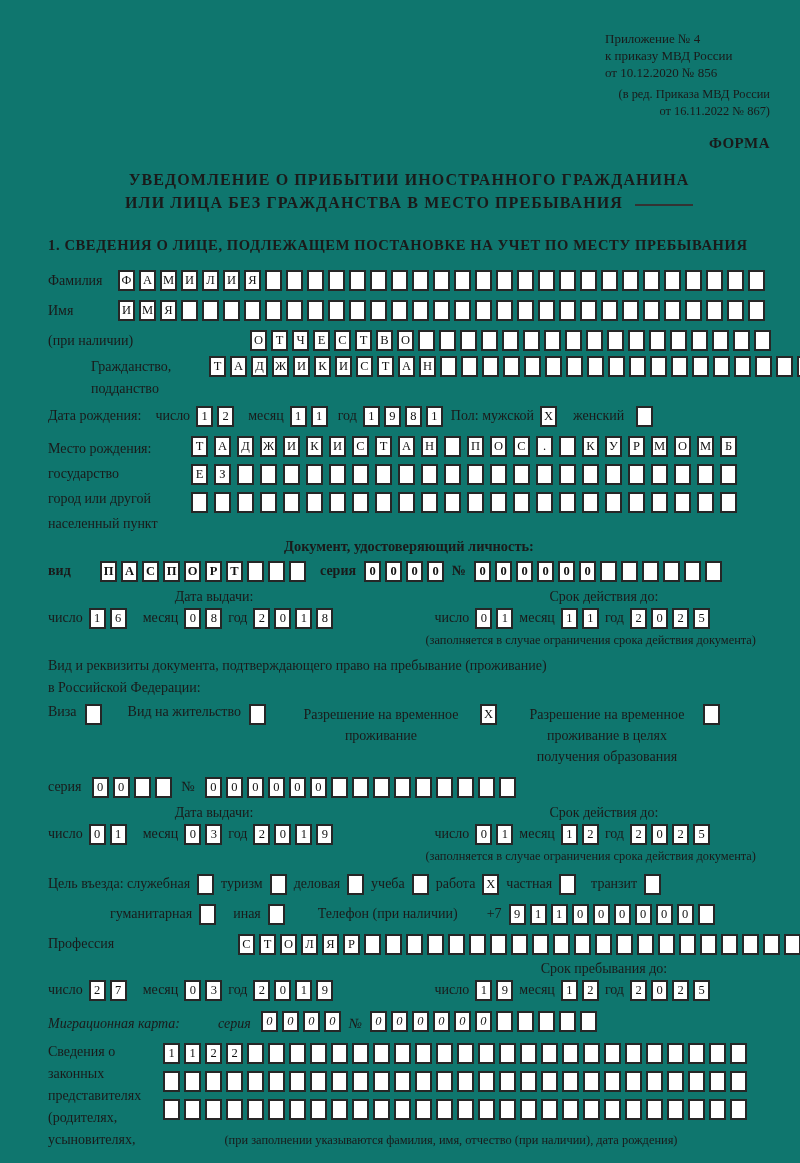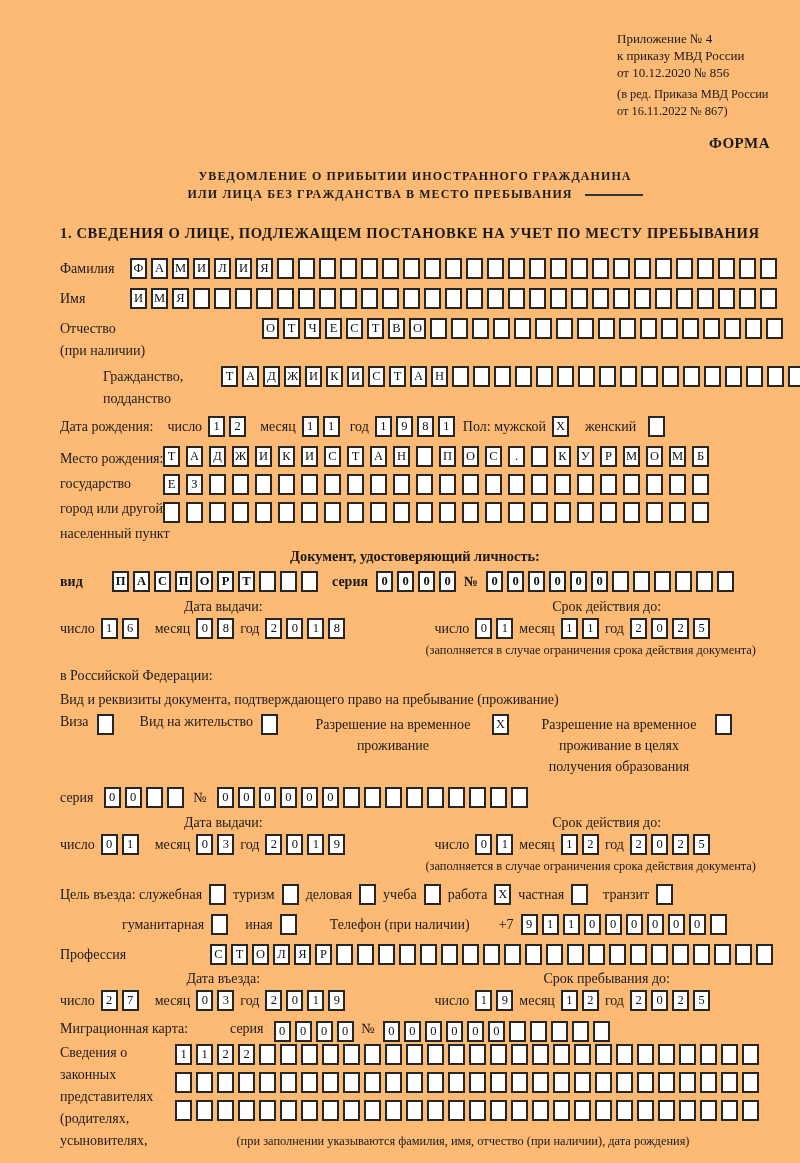--- a/index.html
+++ b/index.html
@@ -1,33 +1,33 @@
 <!DOCTYPE html>
 <html><head>
 <meta charset="utf-8">
 <style>
   html,body{margin:0;padding:0;background:#ffffff;}
   .page{
     position:relative;
     width:800px;height:1163px;
     box-sizing:border-box;
-    padding:30px 30px 16px 60px;
-    background:#fdba74;
+    padding:30px 30px 16px 48px;
+    background:#0f766e;
     color:#1a1a1a;
     font-family:"Liberation Serif","DejaVu Serif",serif;
     overflow:hidden;
   }
   .hdr{margin-left:557px;font-size:13px;line-height:1.32;white-space:nowrap;}
   .hdr .gap{margin-top:5px;}
   .forma{margin-top:16px;text-align:right;font-weight:bold;font-size:15px;letter-spacing:.5px;}
-  .title{margin-top:16px;text-align:center;font-weight:bold;font-size:12px;letter-spacing:1.1px;line-height:1.45;}
+  .title{margin-top:16px;text-align:center;font-weight:bold;font-size:16px;letter-spacing:1.1px;line-height:1.45;}
   .uline{display:inline-block;width:58px;height:2px;background:#333;margin-left:12px;vertical-align:2px;}
   .sec{margin-top:22px;margin-bottom:16px;font-weight:bold;font-size:14.6px;letter-spacing:.6px;white-space:nowrap;}
   .lbl{font-size:14px;}
-  .small{font-size:12.4px;}
+  .small{font-size:12.4px;text-align:right;}
   .row{display:flex;align-items:flex-start;margin-bottom:8px;}
   .cells{display:inline-flex;gap:4px;flex:none;}
   .cells.wgap{gap:6px;}
   .cell{
     flex:none;width:13px;height:17px;border:2px solid #262626;
     display:inline-flex;align-items:center;justify-content:center;
     font-size:12.5px;line-height:1;background:#fff;color:#111;
   }
   .lblcol{flex:none;line-height:22px;white-space:nowrap;}
   .w70{width:70px;flex:none;}
@@ -142,21 +142,20 @@
         <span class="cell"></span>
         <span class="cell"></span>
         <span class="cell"></span>
         <span class="cell"></span>
         <span class="cell"></span>
       </div>
   </div>
 
   <div class="row" style="margin-bottom:4px;">
     <div class="lbl lblcol w202">
-      <div>Отчество</div>
       <div>(при наличии)</div>
     </div>
     <div class="cells">
         <span class="cell">О</span>
         <span class="cell">Т</span>
         <span class="cell">Ч</span>
         <span class="cell">Е</span>
         <span class="cell">С</span>
         <span class="cell">Т</span>
         <span class="cell">В</span>
@@ -243,21 +242,21 @@
     <span class="lbl" style="margin-left:8px;">Пол: мужской</span>
     <span class="cells" style="margin-left:6px;">
         <span class="cell">X</span>
       </span>
     <span class="lbl" style="margin-left:16px;">женский</span>
     <span class="cells" style="margin-left:12px;">
         <span class="cell"></span>
       </span>
   </div>
 
-  <div class="row" style="margin-bottom:2px;">
+  <div class="row" style="margin-bottom:2px;gap:40px;">
     <div class="lbl lblcol w103" style="line-height:25px;">
       <div>Место рождения:</div>
       <div>государство</div>
       <div>город или другой</div>
       <div>населенный пункт</div>
     </div>
     <div class="stack">
       <div class="cells wgap">
           <span class="cell">Т</span>
           <span class="cell">А</span>
@@ -418,22 +417,22 @@
       <span class="cells">
           <span class="cell">2</span>
           <span class="cell">0</span>
           <span class="cell">2</span>
           <span class="cell">5</span>
         </span>
     </div>
   </div>
   <div class="small note-r">(заполняется в случае ограничения срока действия документа)</div>
 
+  <div class="lbl" style="margin-bottom:6px;">Вид и реквизиты документа, подтверждающего право на пребывание (проживание)</div>
   <div class="lbl" style="margin-bottom:8px;">в Российской Федерации:</div>
-  <div class="lbl" style="margin-bottom:6px;">Вид и реквизиты документа, подтверждающего право на пребывание (проживание)</div>
 
   <div class="chkrow">
     <div class="chkitem">
       <span class="lbl">Виза</span>
       <span class="cells">
           <span class="cell"></span>
         </span>
     </div>
     <div class="chkitem" style="margin-left:26px;">
       <span class="lbl">Вид на жительство</span>
@@ -585,21 +584,21 @@
         <span class="cell">0</span>
         <span class="cell">0</span>
         <span class="cell">0</span>
         <span class="cell">0</span>
         <span class="cell">0</span>
         <span class="cell">0</span>
         <span class="cell"></span>
       </span>
   </div>
 
-  <div class="row" style="align-items:center;margin-bottom:6px;">
+  <div class="row" style="align-items:center;margin-bottom:6px;gap:40px;">
     <div class="lbl w150">Профессия</div>
     <div class="cells">
         <span class="cell">С</span>
         <span class="cell">Т</span>
         <span class="cell">О</span>
         <span class="cell">Л</span>
         <span class="cell">Я</span>
         <span class="cell">Р</span>
         <span class="cell"></span>
         <span class="cell"></span>
@@ -619,21 +618,20 @@
         <span class="cell"></span>
         <span class="cell"></span>
         <span class="cell"></span>
         <span class="cell"></span>
         <span class="cell"></span>
         <span class="cell"></span>
       </div>
   </div>
 
   <div class="dhead">
-    <div class="half-l lbl">Дата въезда:</div>
     <div class="half-r lbl">Срок пребывания до:</div>
   </div>
   <div class="daterow" style="margin-bottom:10px;">
     <div class="dg">
       <span class="lbl">число</span>
       <span class="cells">
           <span class="cell">2</span>
           <span class="cell">7</span>
         </span>
       <span class="lbl" style="margin-left:10px;">месяц</span>
@@ -663,21 +661,21 @@
       <span class="lbl">год</span>
       <span class="cells">
           <span class="cell">2</span>
           <span class="cell">0</span>
           <span class="cell">2</span>
           <span class="cell">5</span>
         </span>
     </div>
   </div>
 
-  <div class="row" style="align-items:flex-start;margin-bottom:0;">
+  <div class="row" style="align-items:flex-end;margin-bottom:9px;font-style:italic;">
     <div class="lbl w170">Миграционная карта:</div>
     <span class="lbl" style="margin-right:10px;">серия</span>
     <span class="cells">
         <span class="cell">0</span>
         <span class="cell">0</span>
         <span class="cell">0</span>
         <span class="cell">0</span>
       </span>
     <span class="lbl" style="margin-left:8px;margin-right:8px;">№</span>
     <span class="cells">

